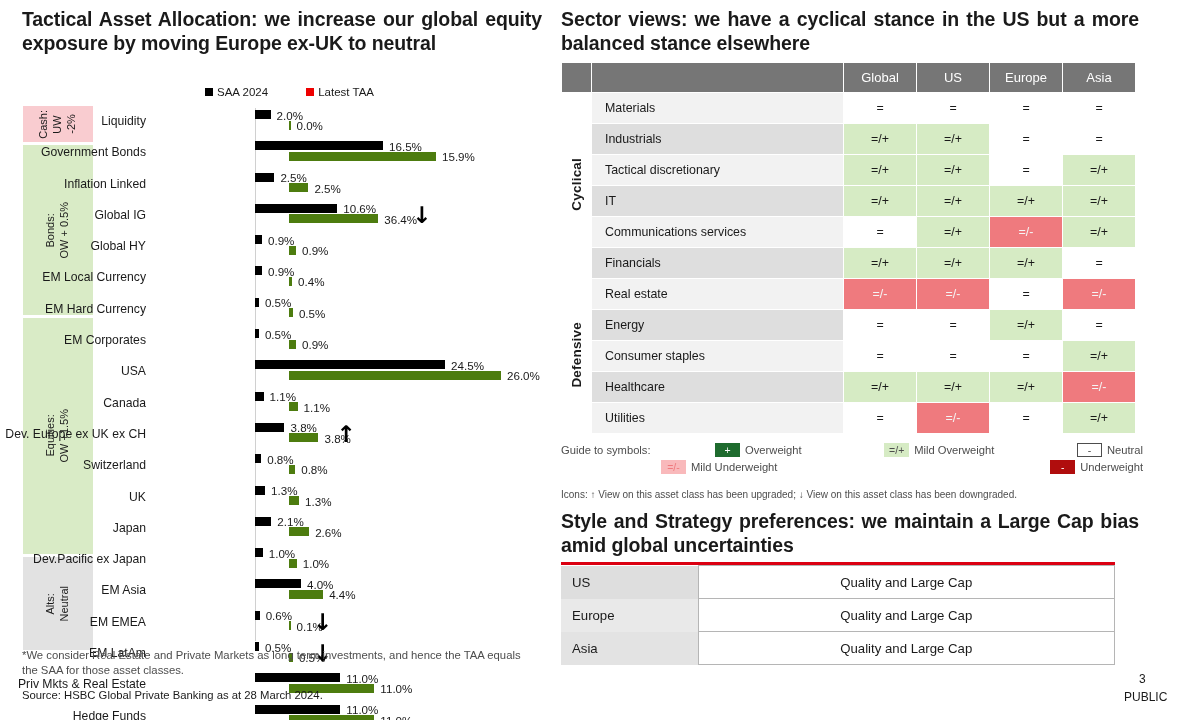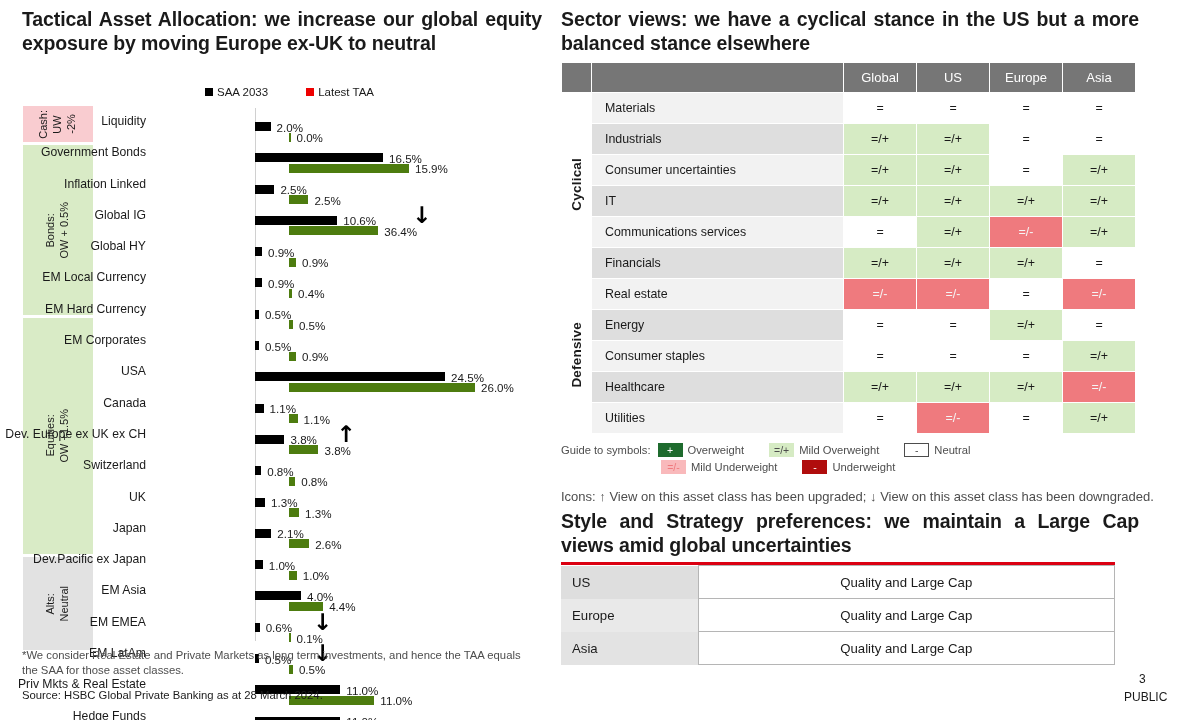--- a/index.html
+++ b/index.html
@@ -51,21 +51,21 @@
   .band.alts   { background: #e2e2e2; }
 
   
   .chart { position: absolute; left: 100px; top: 108px; width: 450px; }
   .row { position: relative; height: 31.3px; }
   .row .cat {
     position: absolute; right: 404px; width: 240px;
     text-align: right; font-size: 12.2px; color: #1a1a1a;
     top: 6px; white-space: nowrap;
   }
-  .bars { position: absolute; left: 155px; top: 14px; width: 300px; }
+  .bars { position: absolute; left: 155px; top: 2px; width: 300px; }
   .bar { height: 9px; position: relative; }
   .bar.b1 { background: #000000; margin-bottom: 1.5px; }
   .bar.b2 { background: #4d7c0f; margin-left: 34px; }
   .bar .val {
     position: absolute; left: 100%; top: 50%;
     transform: translateY(-50%);
     margin-left: 6px; font-size: 11.6px; color: #1a1a1a;
     white-space: nowrap;
   }
   .axis-line {
@@ -117,33 +117,33 @@
     padding-left: 13px; background: #f2f2f2; text-align: left;
     font-size: 12.6px;
   }
   tr.alt td.nm { background: #dedede; }
   td.cell { text-align: center; background: #ffffff; font-size: 12.4px; }
   td.cell.mo { background: #d6ebc4; }
   td.cell.mu { background: #ef7a7e; color: #f5f5f5; }
 
   
   .guide { position: absolute; left: 5px; top: 443px; width: 600px; font-size: 11.2px; color: #4d4d4d; }
-  .guide .ln { display: flex; align-items: center; gap: 7px; margin-bottom: 3px; flex-wrap: nowrap; }
+  .guide .ln { display: flex; align-items: center; gap: 7px; margin-bottom: 3px; flex-wrap: nowrap; justify-content: space-between; }
   .guide .lbl { color: #4d4d4d; }
   .guide .item { display: flex; align-items: center; gap: 5px; margin-right: 18px; }
   .gbox {
     display: inline-flex; align-items: center; justify-content: center;
     width: 25px; height: 14px; font-size: 10.5px;
   }
   .gbox.ow { background: #1e6b2e; color: #ffffff; }
   .gbox.mow { background: #d6ebc4; color: #4d4d4d; }
   .gbox.neu { background: #ffffff; border: 1px solid #4d4d4d; color: #4d4d4d; }
   .gbox.muw { background: #f9b9bb; color: #ef7a7e; }
   .gbox.uw { background: #b00d0d; color: #ffffff; }
-  .icons-note { position: absolute; left: 5px; top: 489px; font-size: 13px; color: #4d4d4d; }
+  .icons-note { position: absolute; left: 5px; top: 489px; font-size: 10px; color: #4d4d4d; }
 
   .style-title { position: absolute; left: 5px; top: 510px; width: 578px; }
   .style-wrap { position: absolute; left: 5px; top: 562px; width: 554px; }
   .style-bar { height: 3px; background: #db0011; width: 554px; }
   table.style { border-collapse: collapse; width: 554px; table-layout: fixed; }
   table.style td { height: 33px; font-size: 13.2px; color: #1a1a1a; }
   td.st-reg { width: 137px; padding-left: 11px; text-align: left; }
   td.st-val { text-align: center; border: 1px solid #b5b5b5; background: #ffffff; }
   tr.r0 td.st-reg { background: #dedede; }
   tr.r1 td.st-reg { background: #e9e9e9; }
@@ -157,21 +157,21 @@
 
 <div class="page">
 
   <div class="left">
 
     <div class="slide-title left-t">Tactical Asset Allocation: we increase our global equity exposure by moving Europe ex-UK to neutral</div>
 
     <div class="chart-legend">
       <span class="li">
         <span class="sw black"></span>
-        <span>SAA 2033</span>
+        <span>SAA 2024</span>
       </span>
       <span class="li">
         <span class="sw red"></span>
         <span>Latest TAA</span>
       </span>
     </div>
 
     <div class="bands">
       <div class="band cash" style="top:0px;height:38px;">
         <span>Cash:
@@ -204,21 +204,21 @@
               <span class="val">0.0%</span>
             </div>
           </div>
         </div>
         <div class="row">
           <div class="cat">Government Bonds</div>
           <div class="bars">
             <div class="bar b1" style="width: 128.04px;">
               <span class="val">16.5%</span>
             </div>
-            <div class="bar b2" style="width: 120px;">
+            <div class="bar b2" style="width: 147px;">
               <span class="val">15.9%</span>
             </div>
           </div>
         </div>
         <div class="row">
           <div class="cat">Inflation Linked</div>
           <div class="bars">
             <div class="bar b1" style="width: 19.4px;">
               <span class="val">2.5%</span>
             </div>
@@ -281,21 +281,21 @@
               <span class="val">0.9%</span>
             </div>
           </div>
         </div>
         <div class="row">
           <div class="cat">USA</div>
           <div class="bars">
             <div class="bar b1" style="width: 190.12px;">
               <span class="val">24.5%</span>
             </div>
-            <div class="bar b2" style="width: 186px;">
+            <div class="bar b2" style="width: 212px;">
               <span class="val">26.0%</span>
             </div>
           </div>
         </div>
         <div class="row">
           <div class="cat">Canada</div>
           <div class="bars">
             <div class="bar b1" style="width: 8.536px;">
               <span class="val">1.1%</span>
             </div>
@@ -452,21 +452,21 @@
               <td class="cell">=</td>
             </tr>
             <tr class="alt">
               <td class="nm">Industrials</td>
               <td class="cell mo">=/+</td>
               <td class="cell mo">=/+</td>
               <td class="cell">=</td>
               <td class="cell">=</td>
             </tr>
             <tr>
-              <td class="nm">Consumer uncertainties</td>
+              <td class="nm">Tactical discretionary</td>
               <td class="cell mo">=/+</td>
               <td class="cell mo">=/+</td>
               <td class="cell">=</td>
               <td class="cell mo">=/+</td>
             </tr>
             <tr class="alt">
               <td class="nm">IT</td>
               <td class="cell mo">=/+</td>
               <td class="cell mo">=/+</td>
               <td class="cell mo">=/+</td>
@@ -549,21 +549,21 @@
         </span>
         <span class="item">
           <span class="gbox uw">-</span>
           <span>Underweight</span>
         </span>
       </div>
     </div>
 
     <div class="icons-note">Icons: ↑ View on this asset class has been upgraded; ↓ View on this asset class has been downgraded.</div>
 
-    <div class="slide-title style-title">Style and Strategy preferences: we maintain a Large Cap views amid global uncertainties</div>
+    <div class="slide-title style-title">Style and Strategy preferences: we maintain a Large Cap bias amid global uncertainties</div>
 
     <div class="style-wrap">
       <div class="style-bar"></div>
       <table class="style">
         <tbody id="style-body">
             <tr class="r0">
               <td class="st-reg">US</td>
               <td class="st-val">Quality and Large Cap</td>
             </tr>
             <tr class="r1">

